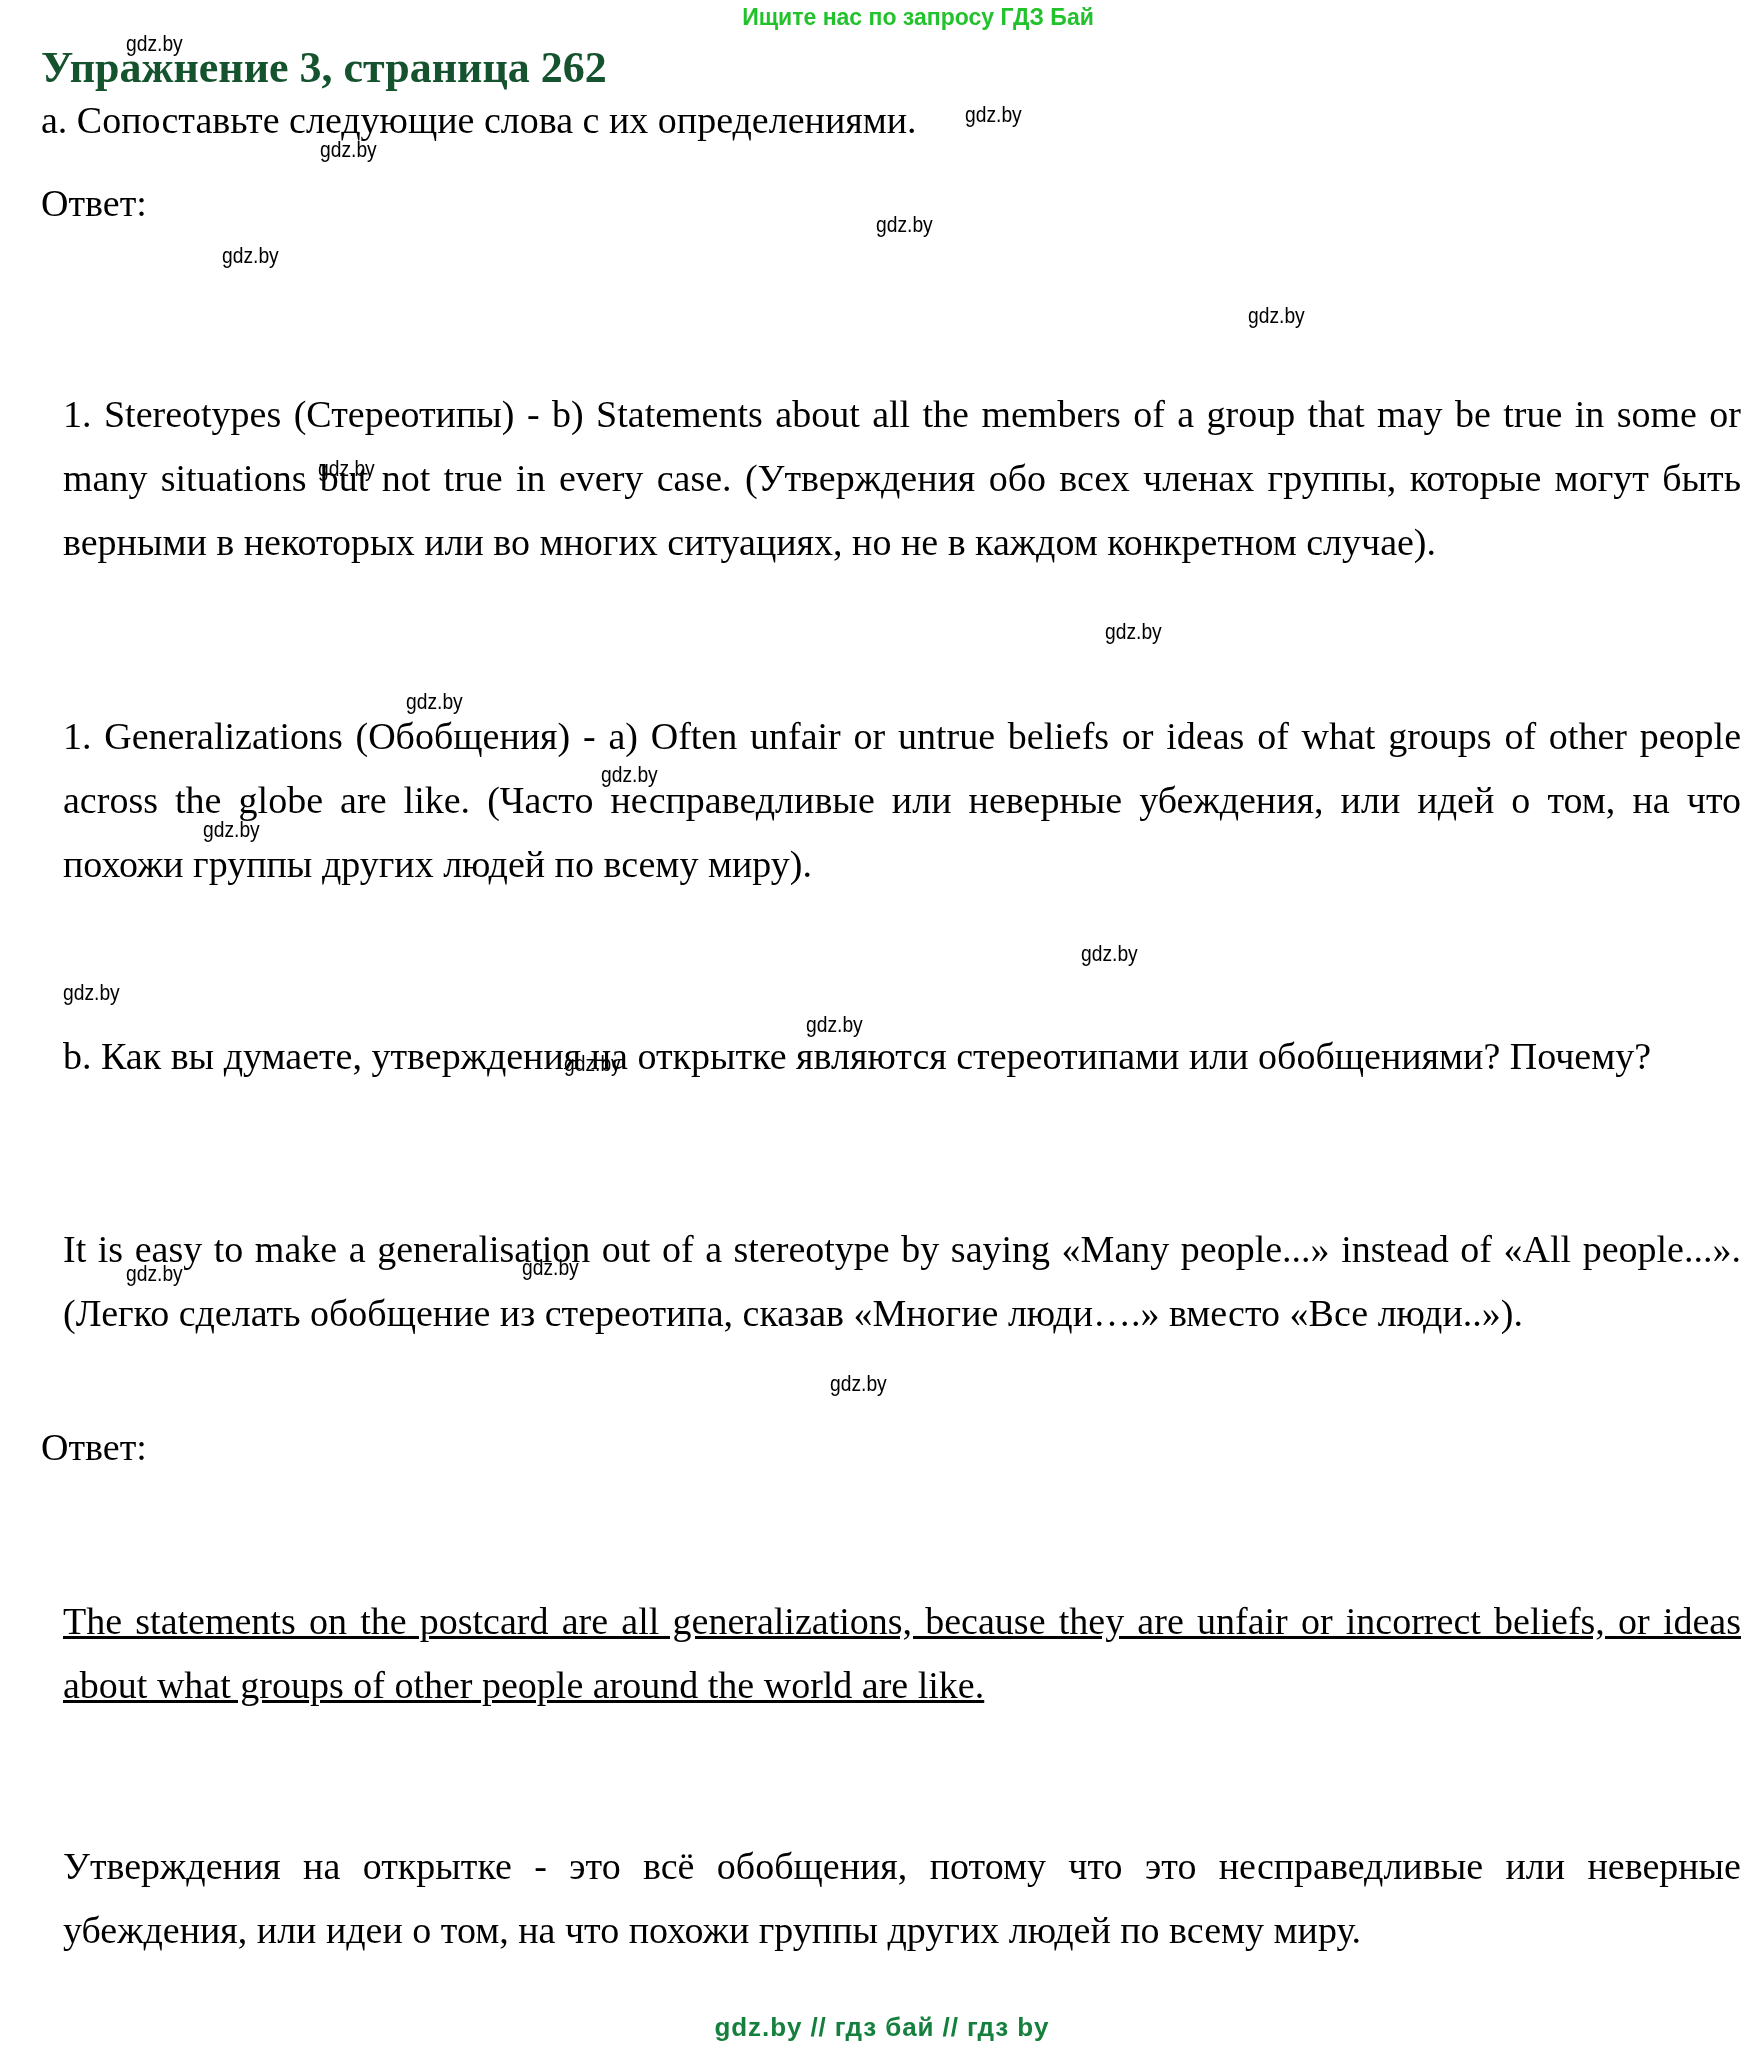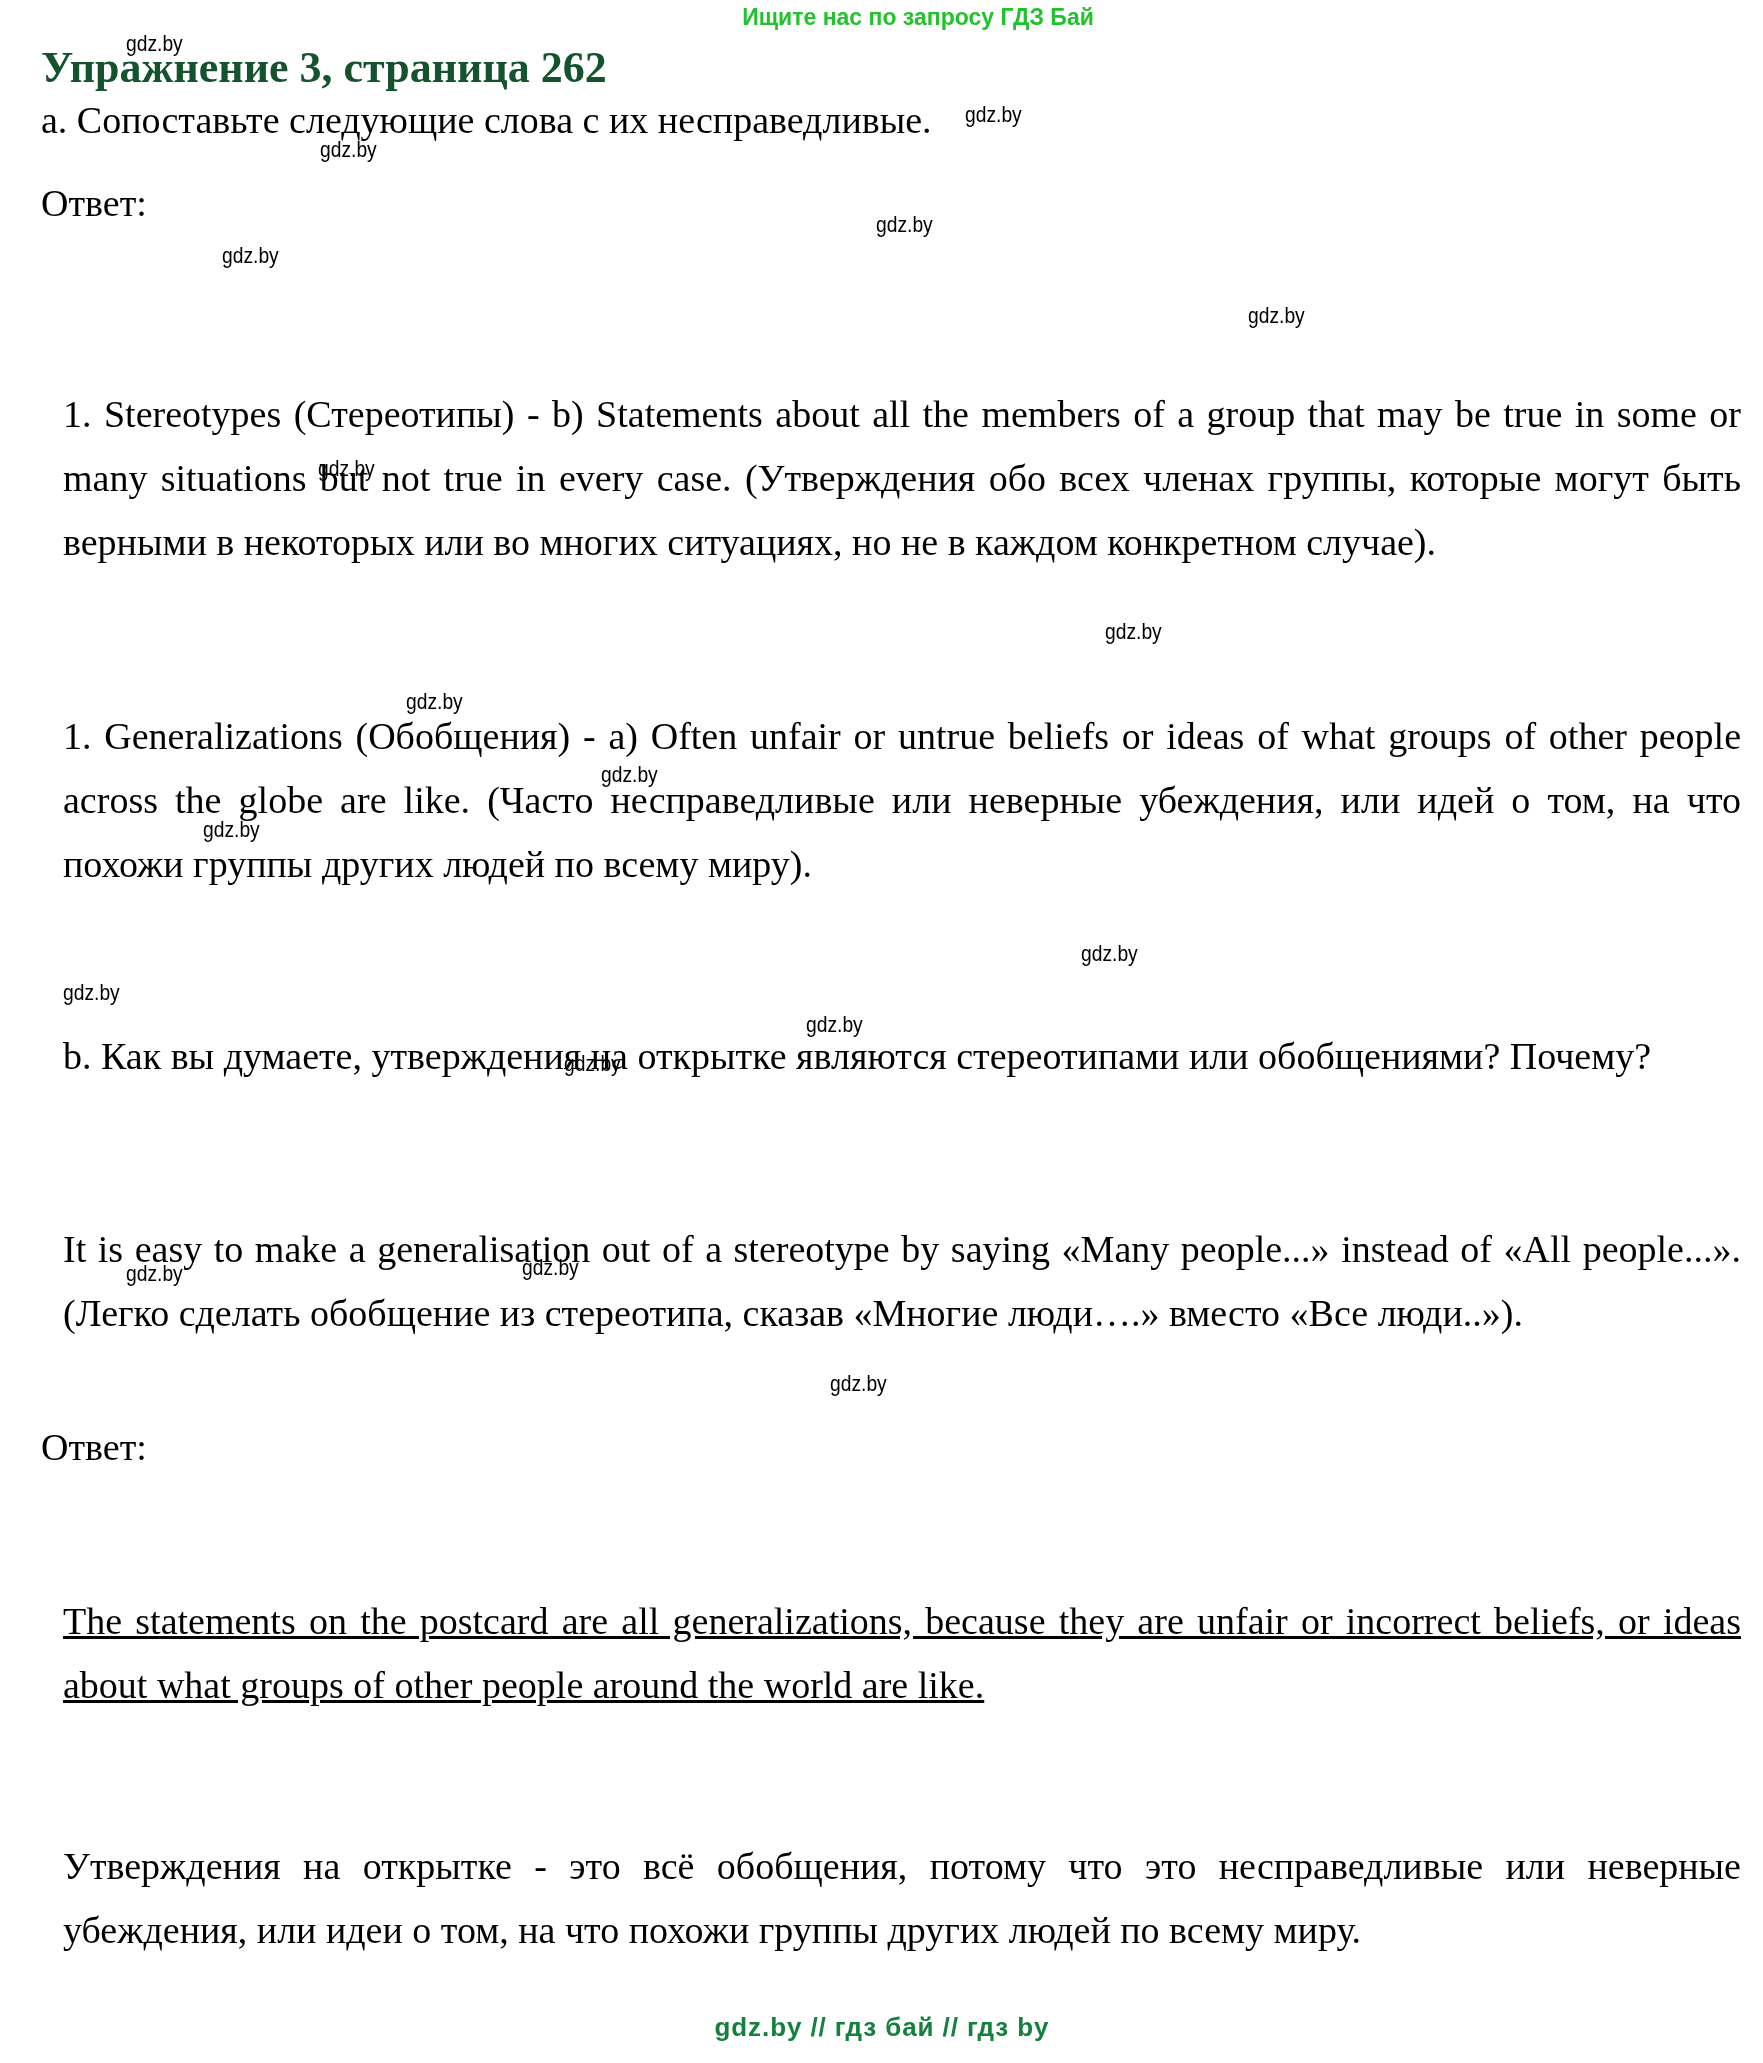--- a/index.html
+++ b/index.html
@@ -129,21 +129,21 @@
 </style>
 </head>
 <body>
 
 <div class="promo-bar">Ищите нас по запросу ГДЗ Бай</div>
 
 <div class="doc">
 
   <div class="ex-title">Упражнение 3, страница 262</div>
 
-  <div class="task-line">a. Сопоставьте следующие слова с их несправедливые.</div>
+  <div class="task-line">a. Сопоставьте следующие слова с их определениями.</div>
 
   <div class="answer-label-1">Ответ:</div>
 
   <p class="para p-item1">1. Stereotypes (Стереотипы) - b) Statements about all the members of a group that may be true in some or many situations but not true in every case. (Утверждения обо всех членах группы, которые могут быть верными в некоторых или во многих ситуациях, но не в каждом конкретном случае).</p>
 
   <p class="para p-item2">1. Generalizations (Обобщения) - a) Often unfair or untrue beliefs or ideas of what groups of other people across the globe are like. (Часто несправедливые или неверные убеждения, или идей о том, на что похожи группы других людей по всему миру).</p>
 
   <p class="para p-qb">b. Как вы думаете, утверждения на открытке являются стереотипами или обобщениями? Почему?</p>
 
   <p class="para p-easy">It is easy to make a generalisation out of a stereotype by saying «Many people...» instead of «All people...». (Легко сделать обобщение из стереотипа, сказав «Многие люди….» вместо «Все люди..»).</p>

